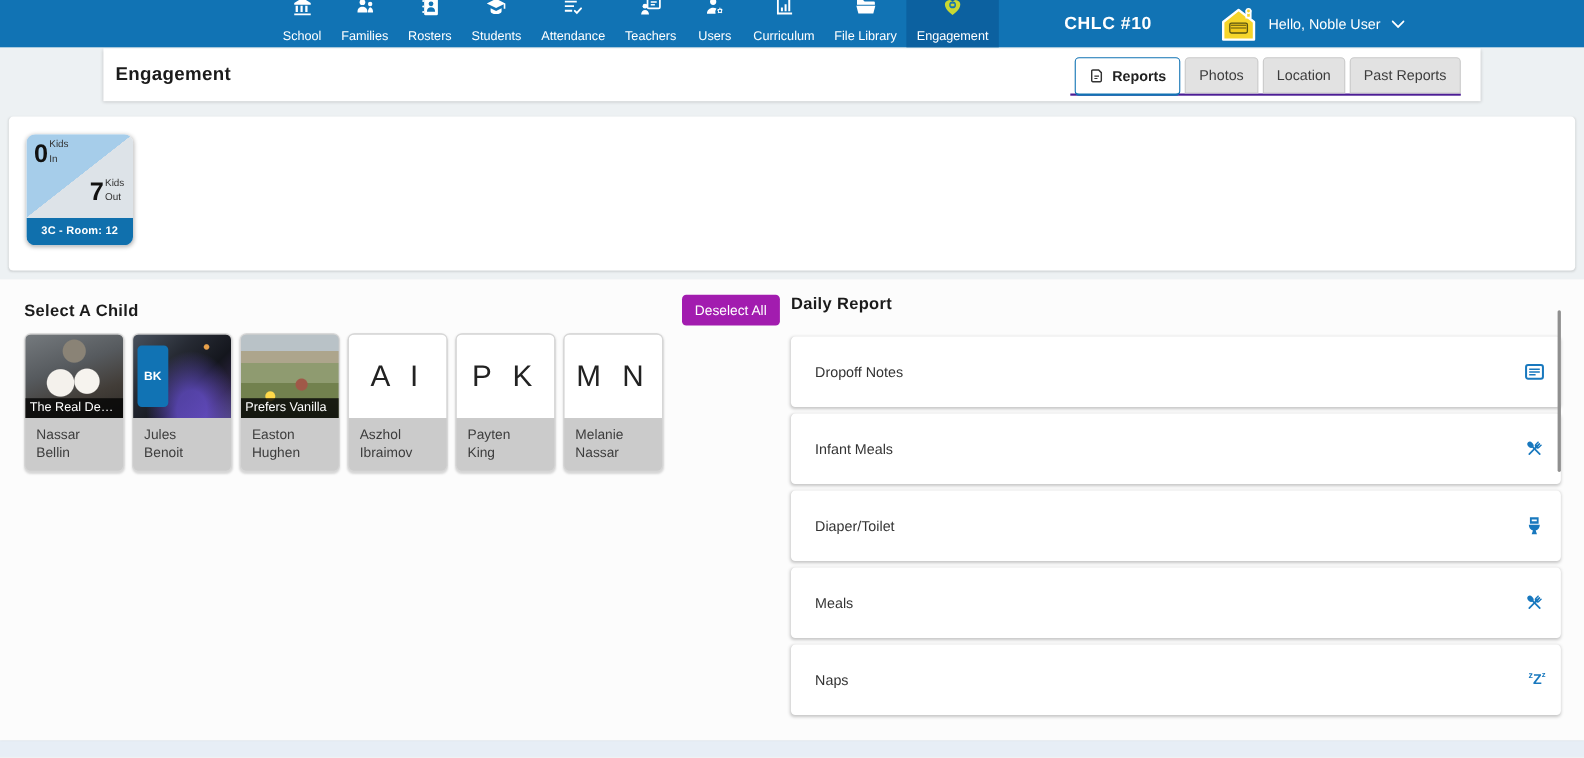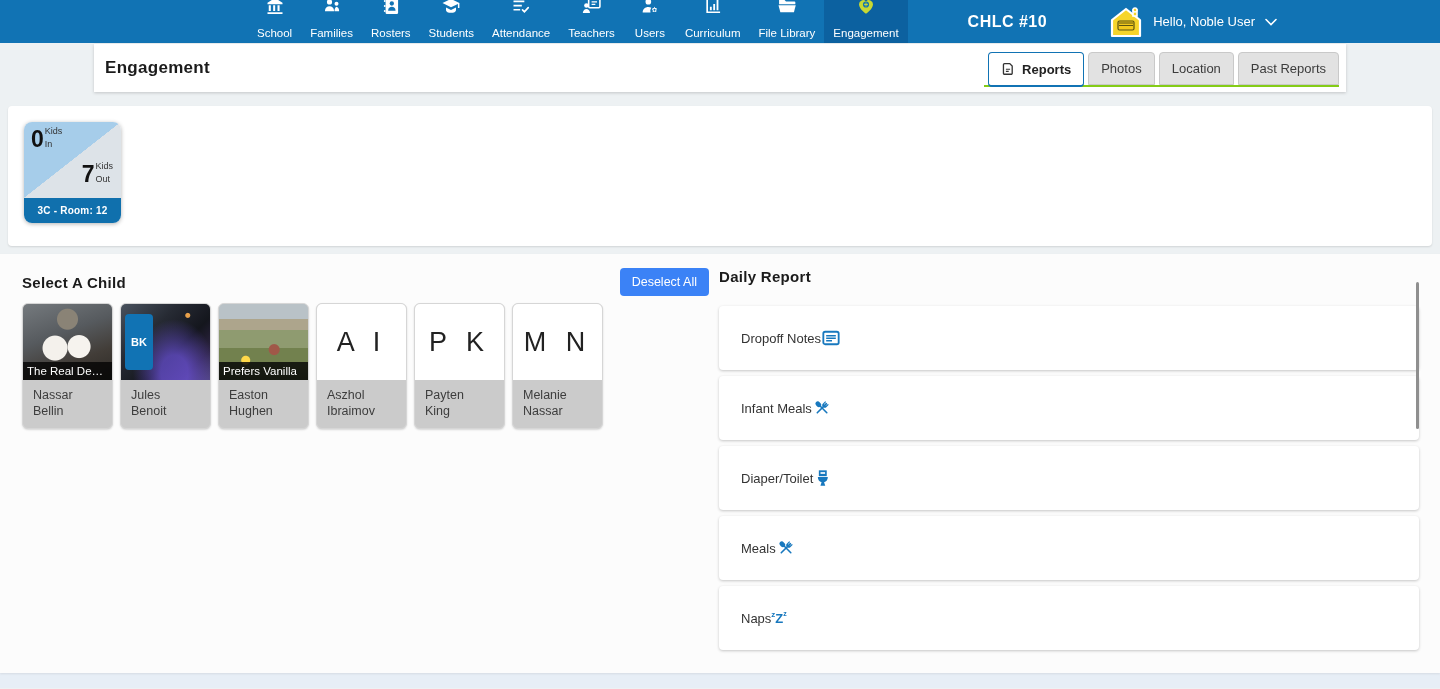--- a/index.html
+++ b/index.html
@@ -30,21 +30,21 @@
   .user-area { display:flex; align-items:center; margin-left:62px; }
   .user-area .house { width:34px; height:32px; margin-right:10px; }
   .user-greeting { font-size:13px; }
   .chev { margin-left:10px; width:12px; height:8px; }
   
   .pageheader {
     position:relative; margin:1px 94px 0; height:48px; background:#fff;
     box-shadow:0 1px 3px rgba(0,0,0,.18); display:flex; align-items:center;
   }
   .page-title { font-size:17px; font-weight:bold; color:#1b1b1b; margin-left:11px; letter-spacing:.3px; }
-  .tabs { position:absolute; right:7px; bottom:5px; display:flex; border-bottom:2px solid #84cc16; }
+  .tabs { position:absolute; right:18px; bottom:5px; display:flex; border-bottom:2px solid #4c1d95; }
   .tab {
     font-size:13px; color:#3c3c3c; background:#e2e2e2; border:1px solid #c9c9c9;
     border-radius:4px 4px 0 0; padding:8px 12px; margin-left:4px; cursor:pointer;
     display:flex; align-items:center; white-space:nowrap;
   }
   .tab.active {
     background:#fff; border:1px solid #1173b4; border-radius:4px;
     font-weight:bold; color:#222; margin-bottom:-2px; border-bottom:2px solid #1173b4;
   }
   .tab .ticon { width:14px; height:14px; margin-right:7px; display:inline-flex; }
@@ -74,21 +74,21 @@
   }
   
   .main {
     margin-top:8px; background:#fcfcfc; height:419px; position:relative;
     display:flex; box-shadow:0 1px 2px rgba(0,0,0,.08);
   }
   .left-col { width:710px; padding:14px 0 0 22px; }
   .left-head { display:flex; align-items:center; justify-content:space-between; padding-right:1px; }
   .sec-title { font-size:15px; font-weight:bold; color:#1b1b1b; letter-spacing:.3px; }
   .deselect-btn {
-    background:#3b82f6; color:#fff; border:none; border-radius:4px; font-size:12.5px;
+    background:#a21caf; color:#fff; border:none; border-radius:4px; font-size:12.5px;
     padding:7px 12px; cursor:pointer; font-family:inherit;text-align:right;
   }
   .children { display:flex; margin-top:7px; }
   .child-card {
     width:91px; margin-right:7px; border:1px solid #d6d6d6; border-radius:6px;
     overflow:hidden; background:#cbcbcb; cursor:pointer;
     box-shadow:0 1px 2px rgba(0,0,0,.15); flex-shrink:0;
   }
   .child-photo { height:76px; position:relative; background:#fff; }
   .child-photo.initials { display:flex; align-items:center; justify-content:center;
@@ -128,21 +128,21 @@
     position:absolute; left:4px; bottom:10px; background:#1173b4; color:#fff;
     font-size:11px; font-weight:bold; padding:22px 6px; border-radius:4px;
   }
   .child-name { padding:7px 10px 9px; font-size:12.5px; color:#3d3d3d; line-height:16px; }
   
   .right-col { flex:1; padding:14px 21px 0 9px; }
   .report-list { margin-top:21px; }
   .report-row {
     height:64px; background:#fff; border-radius:4px; margin-bottom:6px;
     box-shadow:0 1px 3px rgba(0,0,0,.22); display:flex; align-items:center;
-    justify-content:flex-start; padding:0 14px 0 22px; cursor:pointer;
+    justify-content:space-between; padding:0 14px 0 22px; cursor:pointer;
   }
   .report-label { font-size:13px; color:#333; }
   .report-icon { color:#1878be; display:flex; align-items:center; }
   .report-icon svg { width:20px; height:20px; fill:currentColor; }
   .zz { color:#1878be; font-weight:bold; font-style:normal; white-space:nowrap; }
   .zz .z-sm { font-size:8px; vertical-align:6px; }
   .zz .z-lg { font-size:13px; }
   .zz .z-xs { font-size:7px; vertical-align:7px; }
   .scroll-thumb {
     position:absolute; right:21px; top:28px; width:3px; height:147px;

